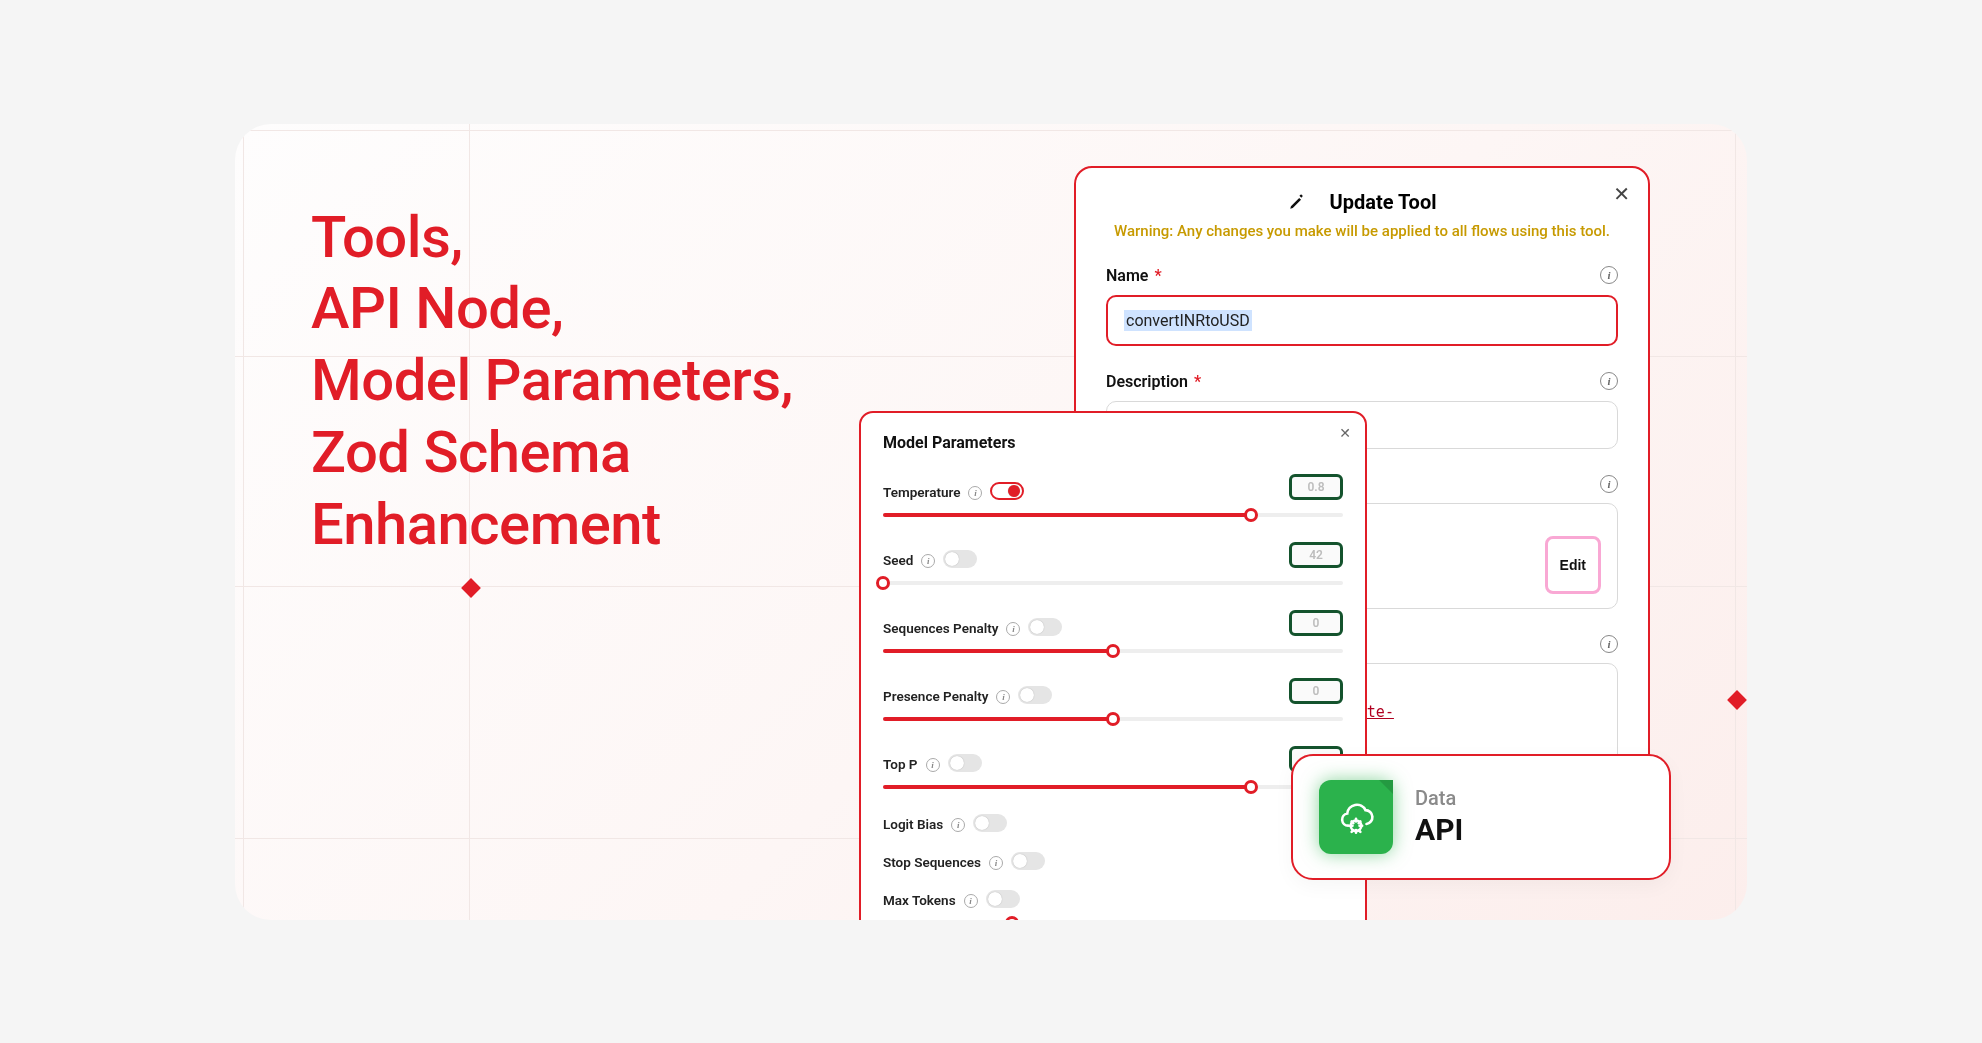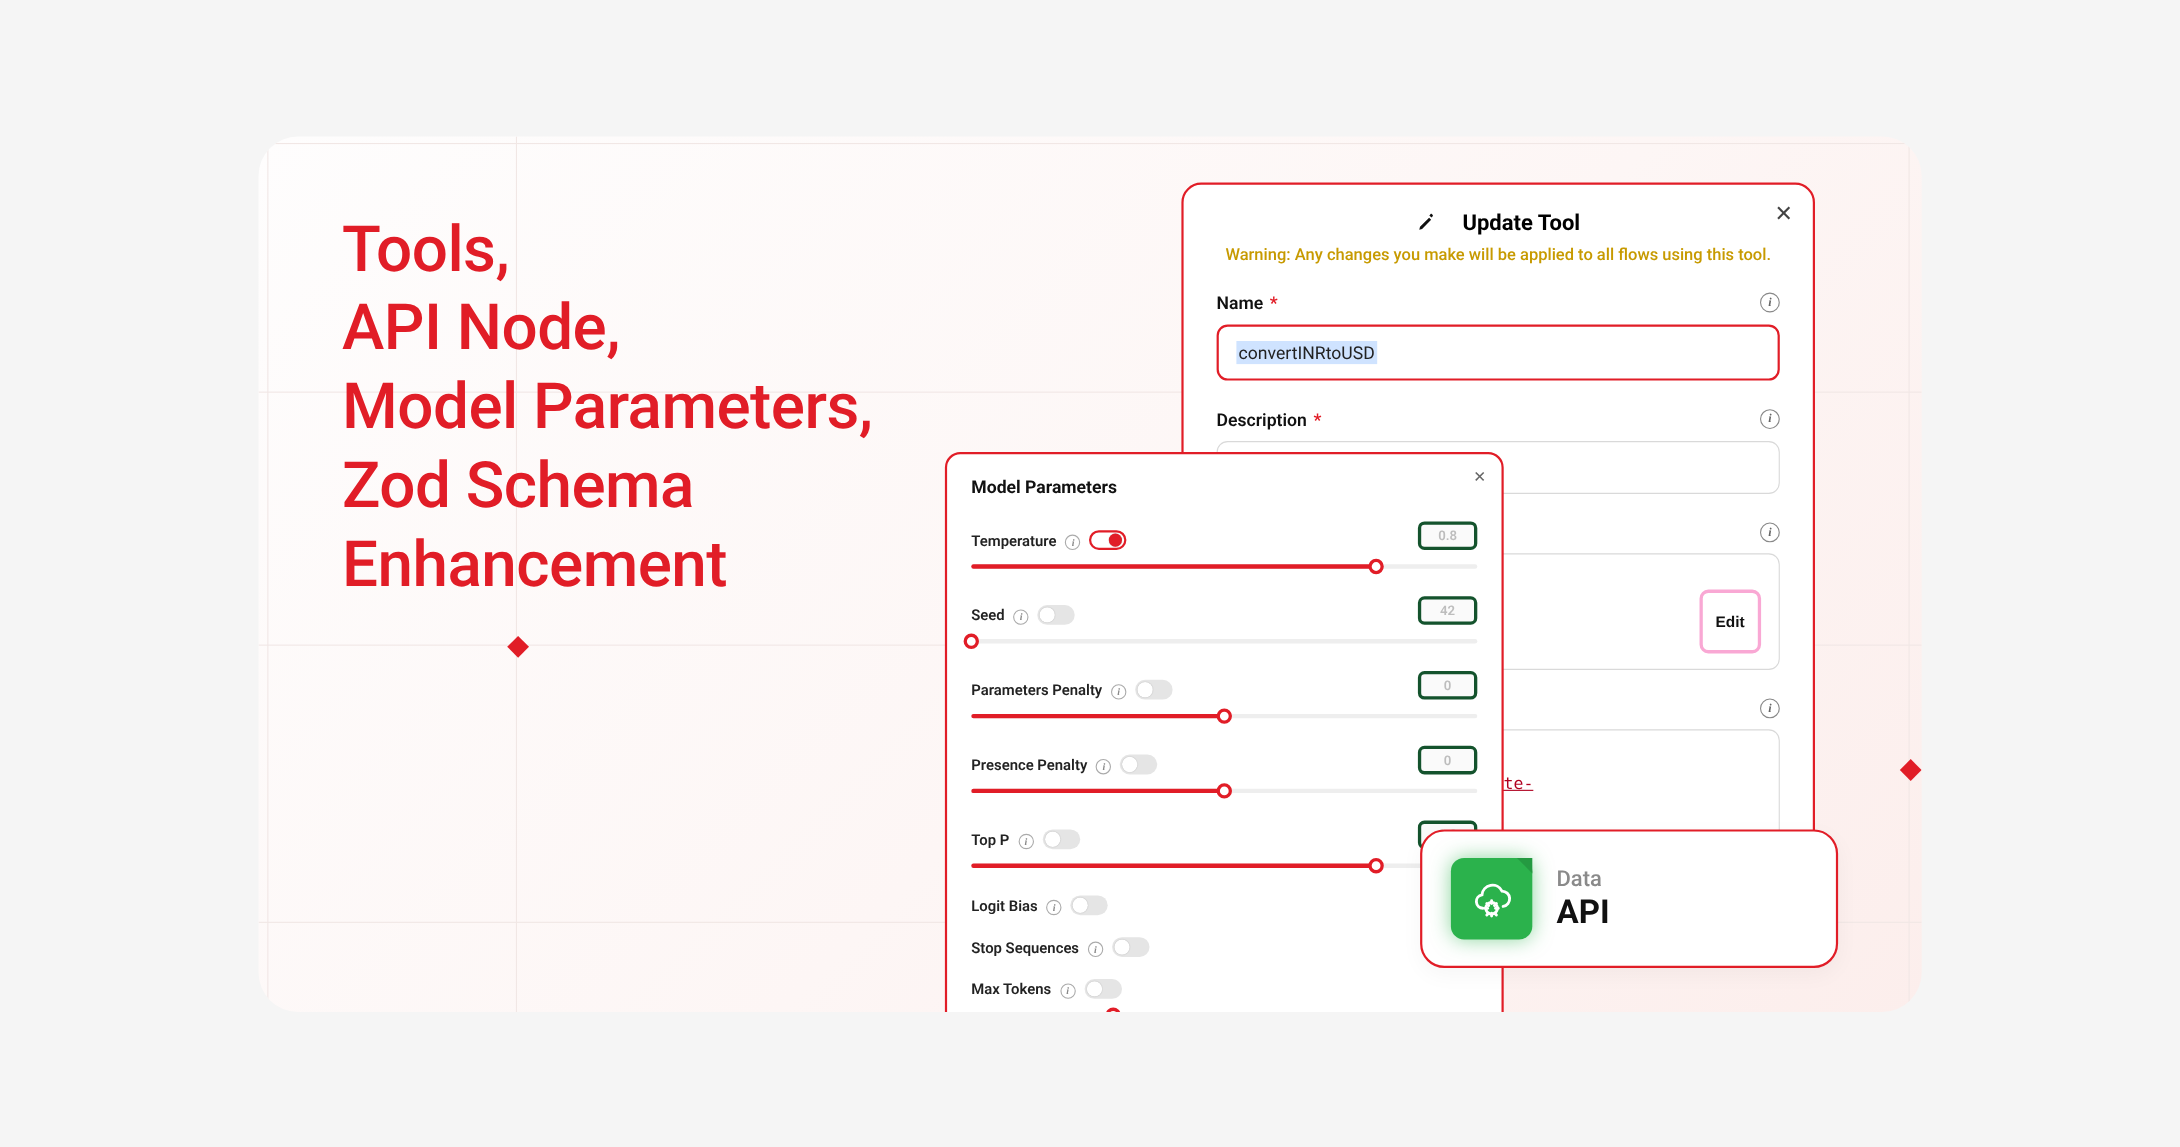--- a/index.html
+++ b/index.html
@@ -22,21 +22,21 @@
     overflow: hidden;
   }
   
   .gridline-h, .gridline-v { position:absolute; background:#f1e7e5; }
   .gridline-h { height:1px; left:0; right:0; }
   .gridline-v { width:1px; top:0; bottom:0; }
 
   .headline {
     position: absolute;
     left: 76px;
-    top: 68px;
+    top: 78px;
     font-size: 58px;
     line-height: 1.24;
     font-weight: 500;
     color: #e11d27;
     letter-spacing: -0.5px;
   }
 
   
   .diamond {
     position:absolute;
@@ -263,21 +263,21 @@
       </div>
       <div class="mp-slider">
         <div class="mp-track"></div>
           <div class="mp-fill" style="width:0%"></div>
           <div class="mp-thumb" style="left:0%"></div>
       </div>
     </div>
 
     <div class="mp-row">
       <div class="mp-label-line">
-        <span>Parameters Penalty</span>
+        <span>Sequences Penalty</span>
         <span class="mp-info">i</span>
         <span class="toggle"></span>
         <span class="mp-val">0</span>
       </div>
       <div class="mp-slider">
         <div class="mp-track"></div>
           <div class="mp-fill" style="width:50%"></div>
           <div class="mp-thumb" style="left:50%"></div>
       </div>
     </div>

